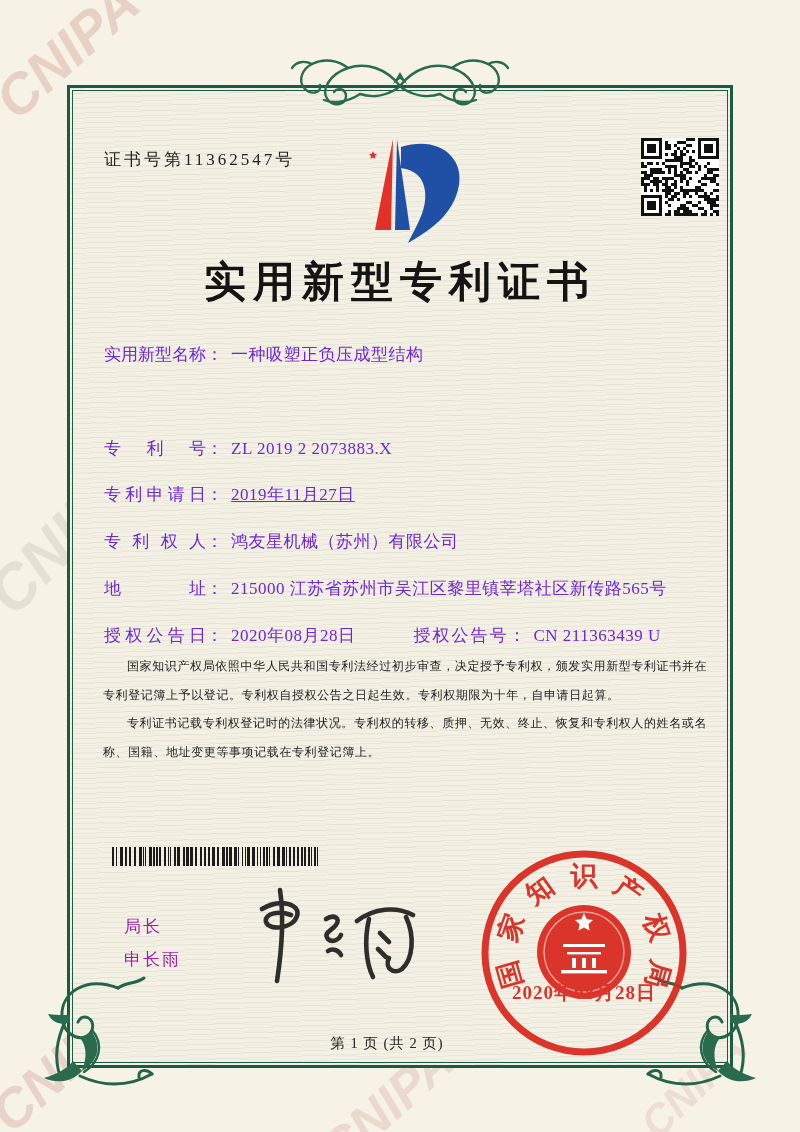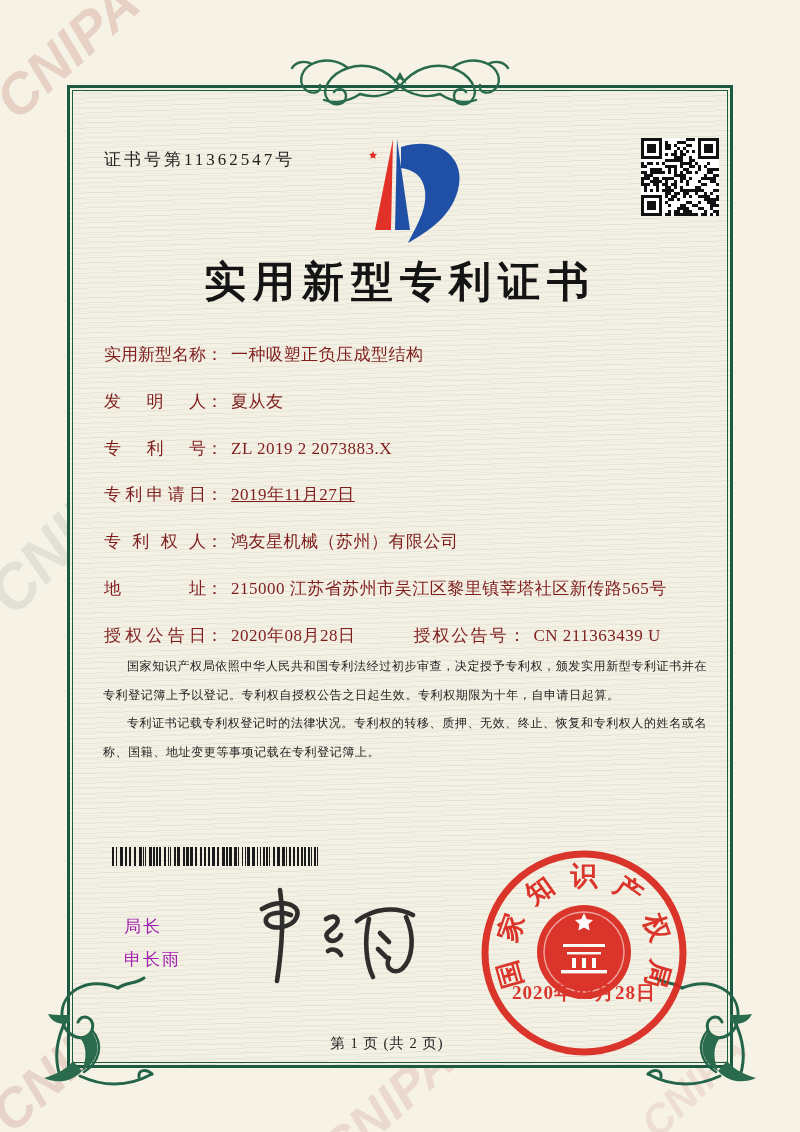--- a/index.html
+++ b/index.html
@@ -28,21 +28,21 @@
   }
   .logo { position:absolute; left:338px; top:133px; }
   .qr { position:absolute; left:641px; top:138px; }
   .title {
     position:absolute; left:0; top:238px; width:800px;
     text-align:center; font-size:42px; font-weight:bold;
     letter-spacing:7px; color:#141414;margin-top:16px;
   }
   
   #fields { position:absolute; left:104px; top:343px; width:610px; height:320px; }
-  .field-row { position:absolute; left:0; white-space:nowrap; font-size:17px; color:#7f1d1d; }
+  .field-row { position:absolute; left:0; white-space:nowrap; font-size:17px; color:#6d28d9; }
   .f-label { display:inline-block; width:102px; text-align:justify; text-align-last:justify; }
   .f-colon { display:inline-block; margin-right:8px; }
   .f-value { letter-spacing:.5px; }
   .f-pair2 { margin-left:30px; }
   .f-label2 { letter-spacing:2px;margin-left:28px; }
   
   #body-paragraphs {
     position:absolute; left:103px; top:652px; width:604px;
     font-size:12px; line-height:28.5px; color:#222;
     text-align:justify; letter-spacing:.6px;
@@ -407,21 +407,20 @@
       <rect x="21" y="2" width="3" height="3" fill="#111"></rect>
       <rect x="0" y="19" width="7" height="7" fill="#111"></rect>
       <rect x="1" y="20" width="5" height="5" fill="#fff"></rect>
       <rect x="2" y="21" width="3" height="3" fill="#111"></rect>
     </svg>
 
   <div class="title">实用新型专利证书</div>
 
   <div id="fields">
       <div class="field-row" style="top: 0px;"><span class="f-label">实用新型名称</span><span class="f-colon">：</span><span class="f-value">一种吸塑正负压成型结构</span></div>
-      <div class="field-row" style="top: 46.8px;"><span class="f-label">发明人</span><span class="f-colon">：</span><span class="f-value">夏从友</span></div>
       <div class="field-row" style="top: 93.6px;"><span class="f-label">专利号</span><span class="f-colon">：</span><span class="f-value">ZL 2019 2 2073883.X</span></div>
       <div class="field-row" style="top: 140.4px; text-decoration: underline;"><span class="f-label">专利申请日</span><span class="f-colon">：</span><span class="f-value">2019年11月27日</span></div>
       <div class="field-row" style="top: 187.2px;"><span class="f-label">专利权人</span><span class="f-colon">：</span><span class="f-value">鸿友星机械（苏州）有限公司</span></div>
       <div class="field-row" style="top: 234px;"><span class="f-label">地址</span><span class="f-colon">：</span><span class="f-value">215000 江苏省苏州市吴江区黎里镇莘塔社区新传路565号</span></div>
       <div class="field-row" style="top: 280.8px;"><span class="f-label">授权公告日</span><span class="f-colon">：</span><span class="f-value">2020年08月28日</span><span class="f-pair2"><span class="f-label2">授权公告号</span><span class="f-colon">：</span><span class="f-value">CN 211363439 U</span></span></div>
     </div>
 
   <div id="body-paragraphs">
       <p>国家知识产权局依照中华人民共和国专利法经过初步审查，决定授予专利权，颁发实用新型专利证书并在专利登记簿上予以登记。专利权自授权公告之日起生效。专利权期限为十年，自申请日起算。</p>
       <p>专利证书记载专利权登记时的法律状况。专利权的转移、质押、无效、终止、恢复和专利权人的姓名或名称、国籍、地址变更等事项记载在专利登记簿上。</p>

